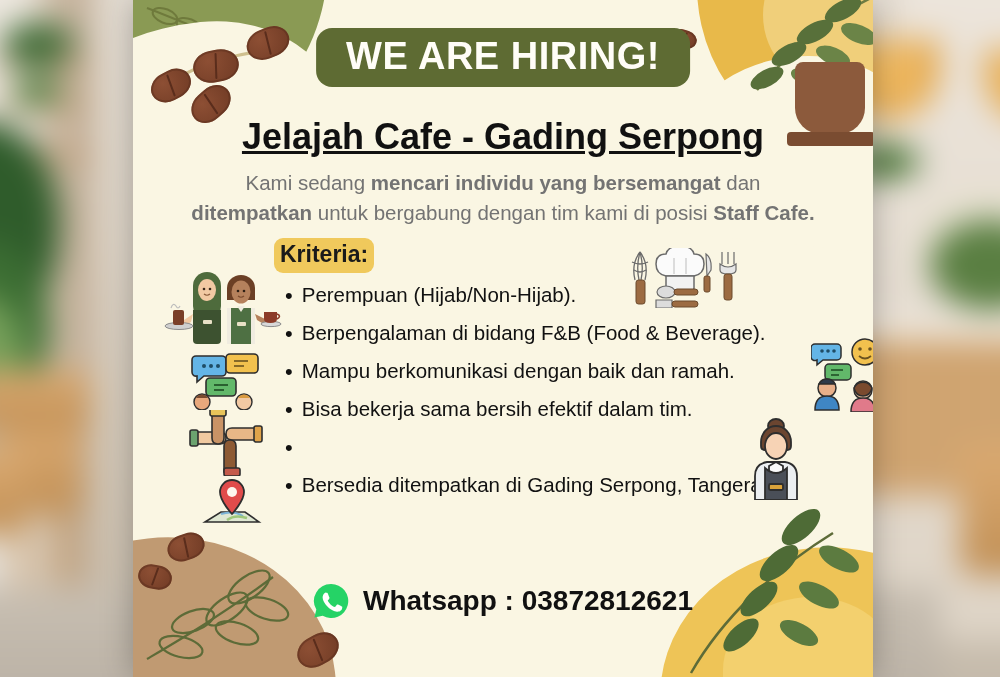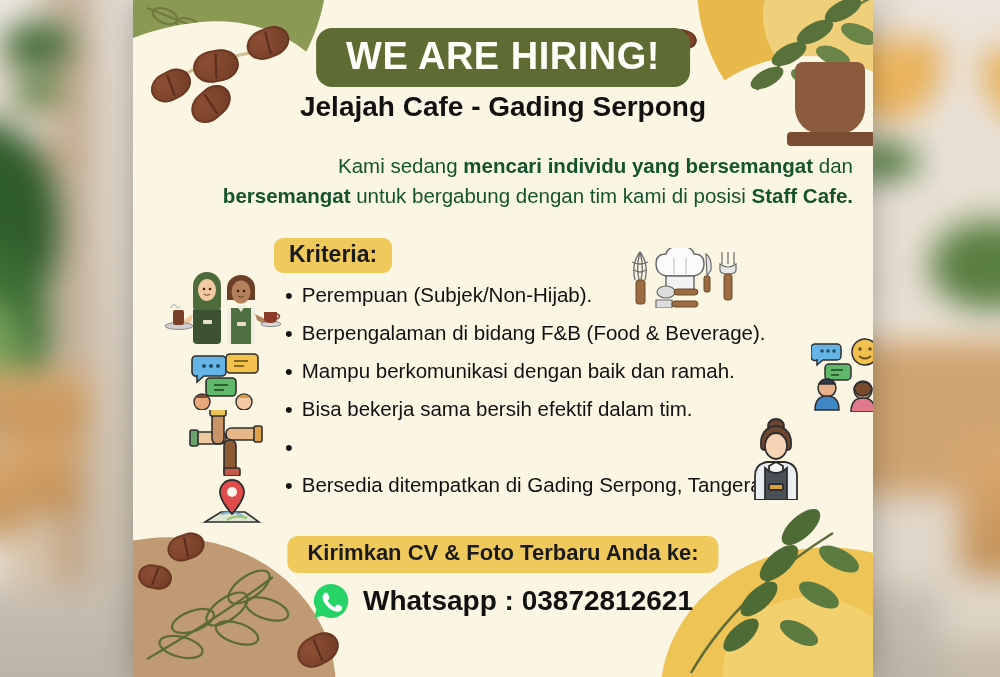--- a/index.html
+++ b/index.html
@@ -73,30 +73,30 @@
   .bean:after{content:"";position:absolute;left:50%;top:10%;width:2px;height:80%;
     background:#5a2d1c;transform:translateX(-50%) rotate(8deg);border-radius:2px;}
 
   
   .content{position:absolute;inset:0;border-radius:17px;}
 
   .hiring{position:absolute;left:50%;transform:translateX(-50%);top:28px;
     background:#5E6B33;color:#FFFDF7;border-radius:16px;
     padding:9px 30px 12px;font-size:38px;font-weight:bold;letter-spacing:.5px;
     white-space:nowrap;line-height:1;}
-  .company{position:absolute;left:50%;transform:translateX(-50%);top:92px;
-    font-size:28px;font-weight:bold;color:#111;white-space:nowrap;line-height:1.1;}
-
-  .intro{position:absolute;left:50%;transform:translateX(-50%);top:151px;
-    width:700px;text-align:right;font-size:20.5px;color:#14532d;line-height:1.45;}
+  .company{position:absolute;left:50%;transform:translateX(-50%);top:117px;
+    font-size:36px;font-weight:bold;color:#111;white-space:nowrap;line-height:1.1;text-decoration:underline;}
+
+  .intro{position:absolute;left:50%;transform:translateX(-50%);top:168px;
+    width:700px;text-align:center;font-size:20.5px;color:#737373;line-height:1.45;}
   .intro b{font-weight:bold;}
 
   .kriteria{position:absolute;left:141px;top:238px;
     background:#F0C95C;color:#1a1a1a;border-radius:9px;
-    padding:5px 15px 7px;font-size:23px;font-weight:bold;line-height:1;}
+    padding:5px 6px 7px;font-size:23px;font-weight:bold;line-height:1;}
 
   .bullets{position:absolute;left:152px;top:284px;width:580px;}
   .bullet{display:flex;align-items:flex-start;gap:9px;height:38px;
     font-size:20.5px;color:#111;line-height:1.1;white-space:nowrap;}
   .bullet .dot{font-size:22px;line-height:1;padding-top:1px;}
 
   .cta{position:absolute;left:50%;transform:translateX(-50%);top:536px;
     background:#F0C95C;color:#1a1a1a;border-radius:10px;
     padding:6px 20px 9px;font-size:22px;font-weight:bold;white-space:nowrap;line-height:1;}
   .wa-row{position:absolute;left:50%;transform:translateX(-50%);top:583px;
@@ -237,29 +237,29 @@
       </g>
     </svg>
 
     <div class="content">
 
       <div class="hiring">WE ARE HIRING!</div>
       <div class="company">Jelajah Cafe - Gading Serpong</div>
 
       <div class="intro">
         <span>Kami sedang </span><b>mencari individu yang bersemangat</b><span> dan</span><br>
-        <b>bersemangat</b><span> untuk bergabung dengan tim kami di posisi </span><b>Staff Cafe.</b>
+        <b>ditempatkan</b><span> untuk bergabung dengan tim kami di posisi </span><b>Staff Cafe.</b>
       </div>
 
       <div class="kriteria">Kriteria:</div>
 
       <div class="bullets">
         <div class="bullet">
           <span class="dot">•</span>
-          <span>Perempuan (Subjek/Non-Hijab).</span>
+          <span>Perempuan (Hijab/Non-Hijab).</span>
         </div>
         <div class="bullet">
           <span class="dot">•</span>
           <span>Berpengalaman di bidang F&amp;B (Food &amp; Beverage).</span>
         </div>
         <div class="bullet">
           <span class="dot">•</span>
           <span>Mampu berkomunikasi dengan baik dan ramah.</span>
         </div>
         <div class="bullet">
@@ -427,21 +427,20 @@
           <ellipse cx="35" cy="14" rx="8" ry="7" fill="#6b4530"></ellipse>
           <path d="M20 30 a15 16 0 0 1 30 0 v4 q0 4 -4 4 h-22 q-4 0 -4 -4 z" fill="#6b4530"></path>
           <ellipse cx="35" cy="34" rx="11" ry="13" fill="#f7d3b5"></ellipse>
           <path d="M14 88 v-24 q0 -12 12 -14 h18 q12 2 12 14 v24 z" fill="#eceff1"></path>
           <path d="M35 50 l-7 4 v10 h14 v-10 z" fill="#fbfbfb"></path>
           <path d="M24 56 q11 10 22 0 v32 h-22 z" fill="#4a4f58"></path>
           <rect x="28" y="72" width="14" height="6" rx="1.5" fill="#d9a23a"></rect>
         </g>
       </svg>
 
-      <div class="cta">Kirimkan CV &amp; Foto Terbaru Anda ke:</div>
 
       <div class="wa-row">
         <span class="wa-icon">
           <svg viewBox="0 0 36 36" width="36" height="36">
             <path d="M18 1 A17 17 0 0 0 3.3 26.6 L1.4 34.6 L9.7 32.7 A17 17 0 1 0 18 1 z" fill="#25D366"></path>
             <path d="M13 9.5 c-.7 0-1.3.3-1.8.9 -.6.7-1.6 1.8-1.6 4.2 0 2.5 1.7 4.9 2 5.3 .2.3 3.3 5.5 8.3 7.5 4 1.6 4.8 1.3 5.7 1.2 .9-.1 2.9-1.2 3.3-2.4 .4-1.2.4-2.2.3-2.4 -.1-.2-.4-.3-.9-.6 -.5-.2-2.9-1.5-3.4-1.6 -.5-.2-.8-.3-1.1.2 -.3.5-1.2 1.6-1.5 1.9 -.3.3-.6.4-1 .1 -.5-.2-2-.8-3.8-2.4 -1.4-1.3-2.4-2.8-2.6-3.3 -.3-.5 0-.8.2-1 .2-.2.5-.6.8-.9 .2-.3.3-.5.5-.9 .2-.3.1-.6 0-.9 -.1-.2-1.1-2.7-1.5-3.7 -.4-1-.8-.9-1.1-.9 -.3 0-.6 0-.8 0z" fill="#fff"></path>
           </svg>
         </span>
         <span class="wa-text">Whatsapp : 03872812621</span>
       </div>

